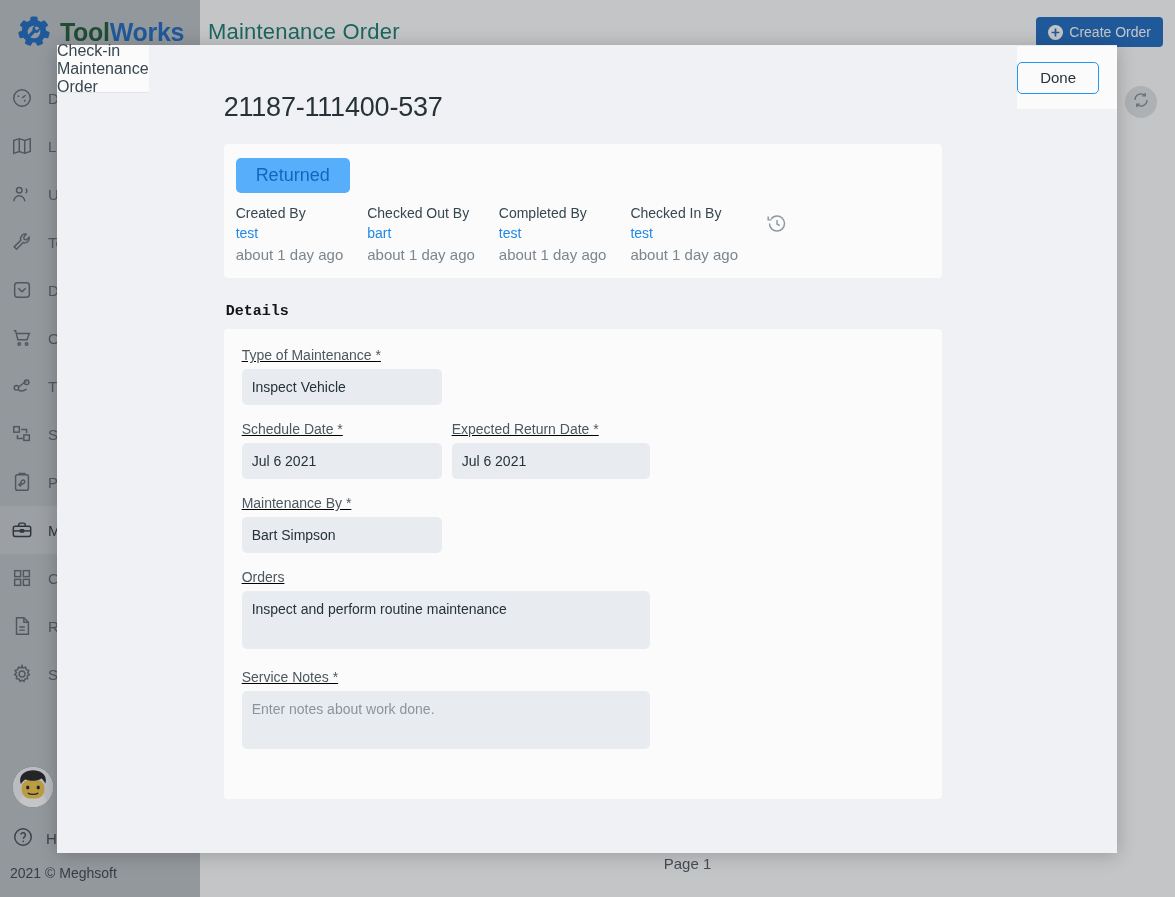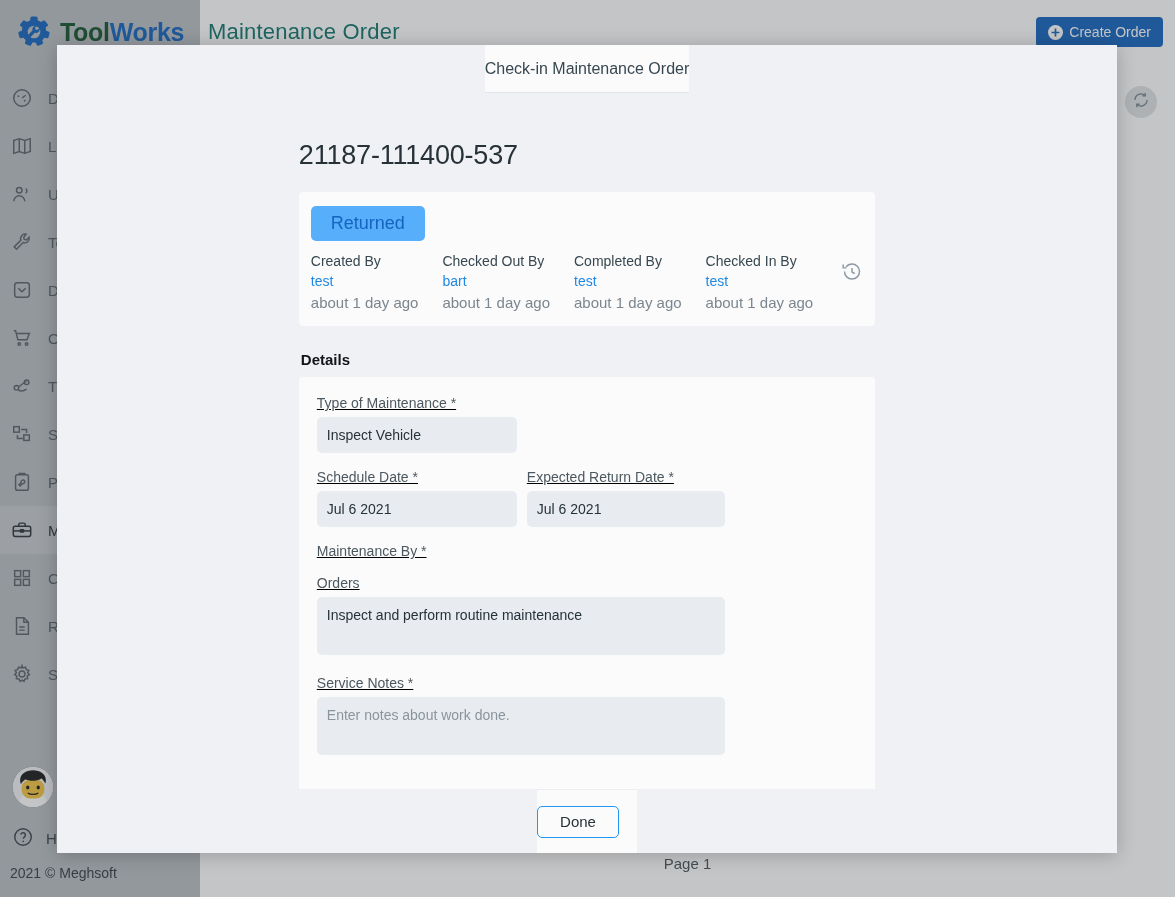--- a/index.html
+++ b/index.html
@@ -69,23 +69,22 @@
     justify-content: center; cursor: pointer;
   }
   .refresh-btn svg { width: 18px; height: 18px; stroke: #78868f; fill: none; stroke-width: 1.8; }
   .pager { position: absolute; left: 0; right: 0; bottom: 25px; text-align: center; font-size: 15px; color: #49545c; }
 
   
   .backdrop { position: absolute; inset: 0; background: rgba(60,64,67,0.30); }
 
   .modal {
     position: absolute; left: 57px; top: 45px; width: 1060px; height: 808px;
-    background: #f0f1f4; display: flex; flex-direction: column;
+    background: #f0f1f4; display: flex; flex-direction: row;
     box-shadow: 0 2px 18px rgba(0,0,0,0.22);
-    align-items: center;
   }
   .modal-header {
     height: 48px; background: #fbfbfc; display: flex; align-items: center;
     justify-content: center; border-bottom: 1px solid #e3e5e9; flex: 0 0 48px;
   }
   .modal-title { font-size: 16px; color: #37474f; }
 
   .modal-body { flex: 1; overflow: hidden; position: relative; }
   .modal-scroll { padding: 47px 75px 0 75px; }
 
@@ -98,21 +97,21 @@
     border-radius: 5px; font-size: 18px; padding: 7px 20px; margin-bottom: 10px;
   }
   .people-row { display: flex; align-items: flex-start; gap: 0; }
   .person { padding-right: 24px; }
   .person-label { font-size: 14px; color: #37474f; line-height: 1.45; }
   .person-name { font-size: 14px; color: #1e88e5; line-height: 1.45; }
   .person-time { font-size: 15px; color: #7b868e; line-height: 1.5; }
   .history-icon { margin-top: 10px; margin-left: 4px; cursor: pointer; }
   .history-icon svg { width: 22px; height: 22px; stroke: #8e99a3; fill: none; stroke-width: 1.6; }
 
-  .section-title { font-size: 15px; font-weight: bold; color: #111418; margin: 25px 0 9px 2px; }
+  .section-title { font-size: 15px; font-weight: bold; color: #111418; margin: 25px 0 9px 2px; font-family: Liberation Mono, monospace; }
 
   .form-card { background: #fbfbfc; border-radius: 4px; padding: 18px 18px 30px 18px; text-decoration: underline; }
   .field-row { display: flex; gap: 10px; }
   .field { margin-bottom: 16px; }
   .field-label { font-size: 14px; color: #4c585f; margin-bottom: 6px; }
   .field-input {
     background: #e8ecf1; border: none; border-radius: 5px;
     width: 200px; height: 36px; padding: 0 10px; font-size: 14px;
     color: #263238; font-family: "Liberation Sans", sans-serif;
   }
@@ -406,20 +405,21 @@
               <input class="field-input" type="text" readonly="" value="Jul 6 2021" style="">
             </div>
             <div class="field">
               <div class="field-label">Expected Return Date *</div>
               <input class="field-input wide" type="text" readonly="" value="Jul 6 2021" style="">
             </div>
           </div>
 
           <div class="field">
             <div class="field-label">Maintenance By *</div>
+            <input class="field-input" type="text" readonly="" value="Bart Simpson" style="">
           </div>
 
           <div class="field">
             <div class="field-label">Orders</div>
             <textarea class="field-textarea" readonly="" style="">Inspect and perform routine maintenance</textarea>
           </div>
 
           <div class="field">
             <div class="field-label">Service Notes *</div>
             <textarea class="field-textarea" placeholder="Enter notes about work done." style=""></textarea>

